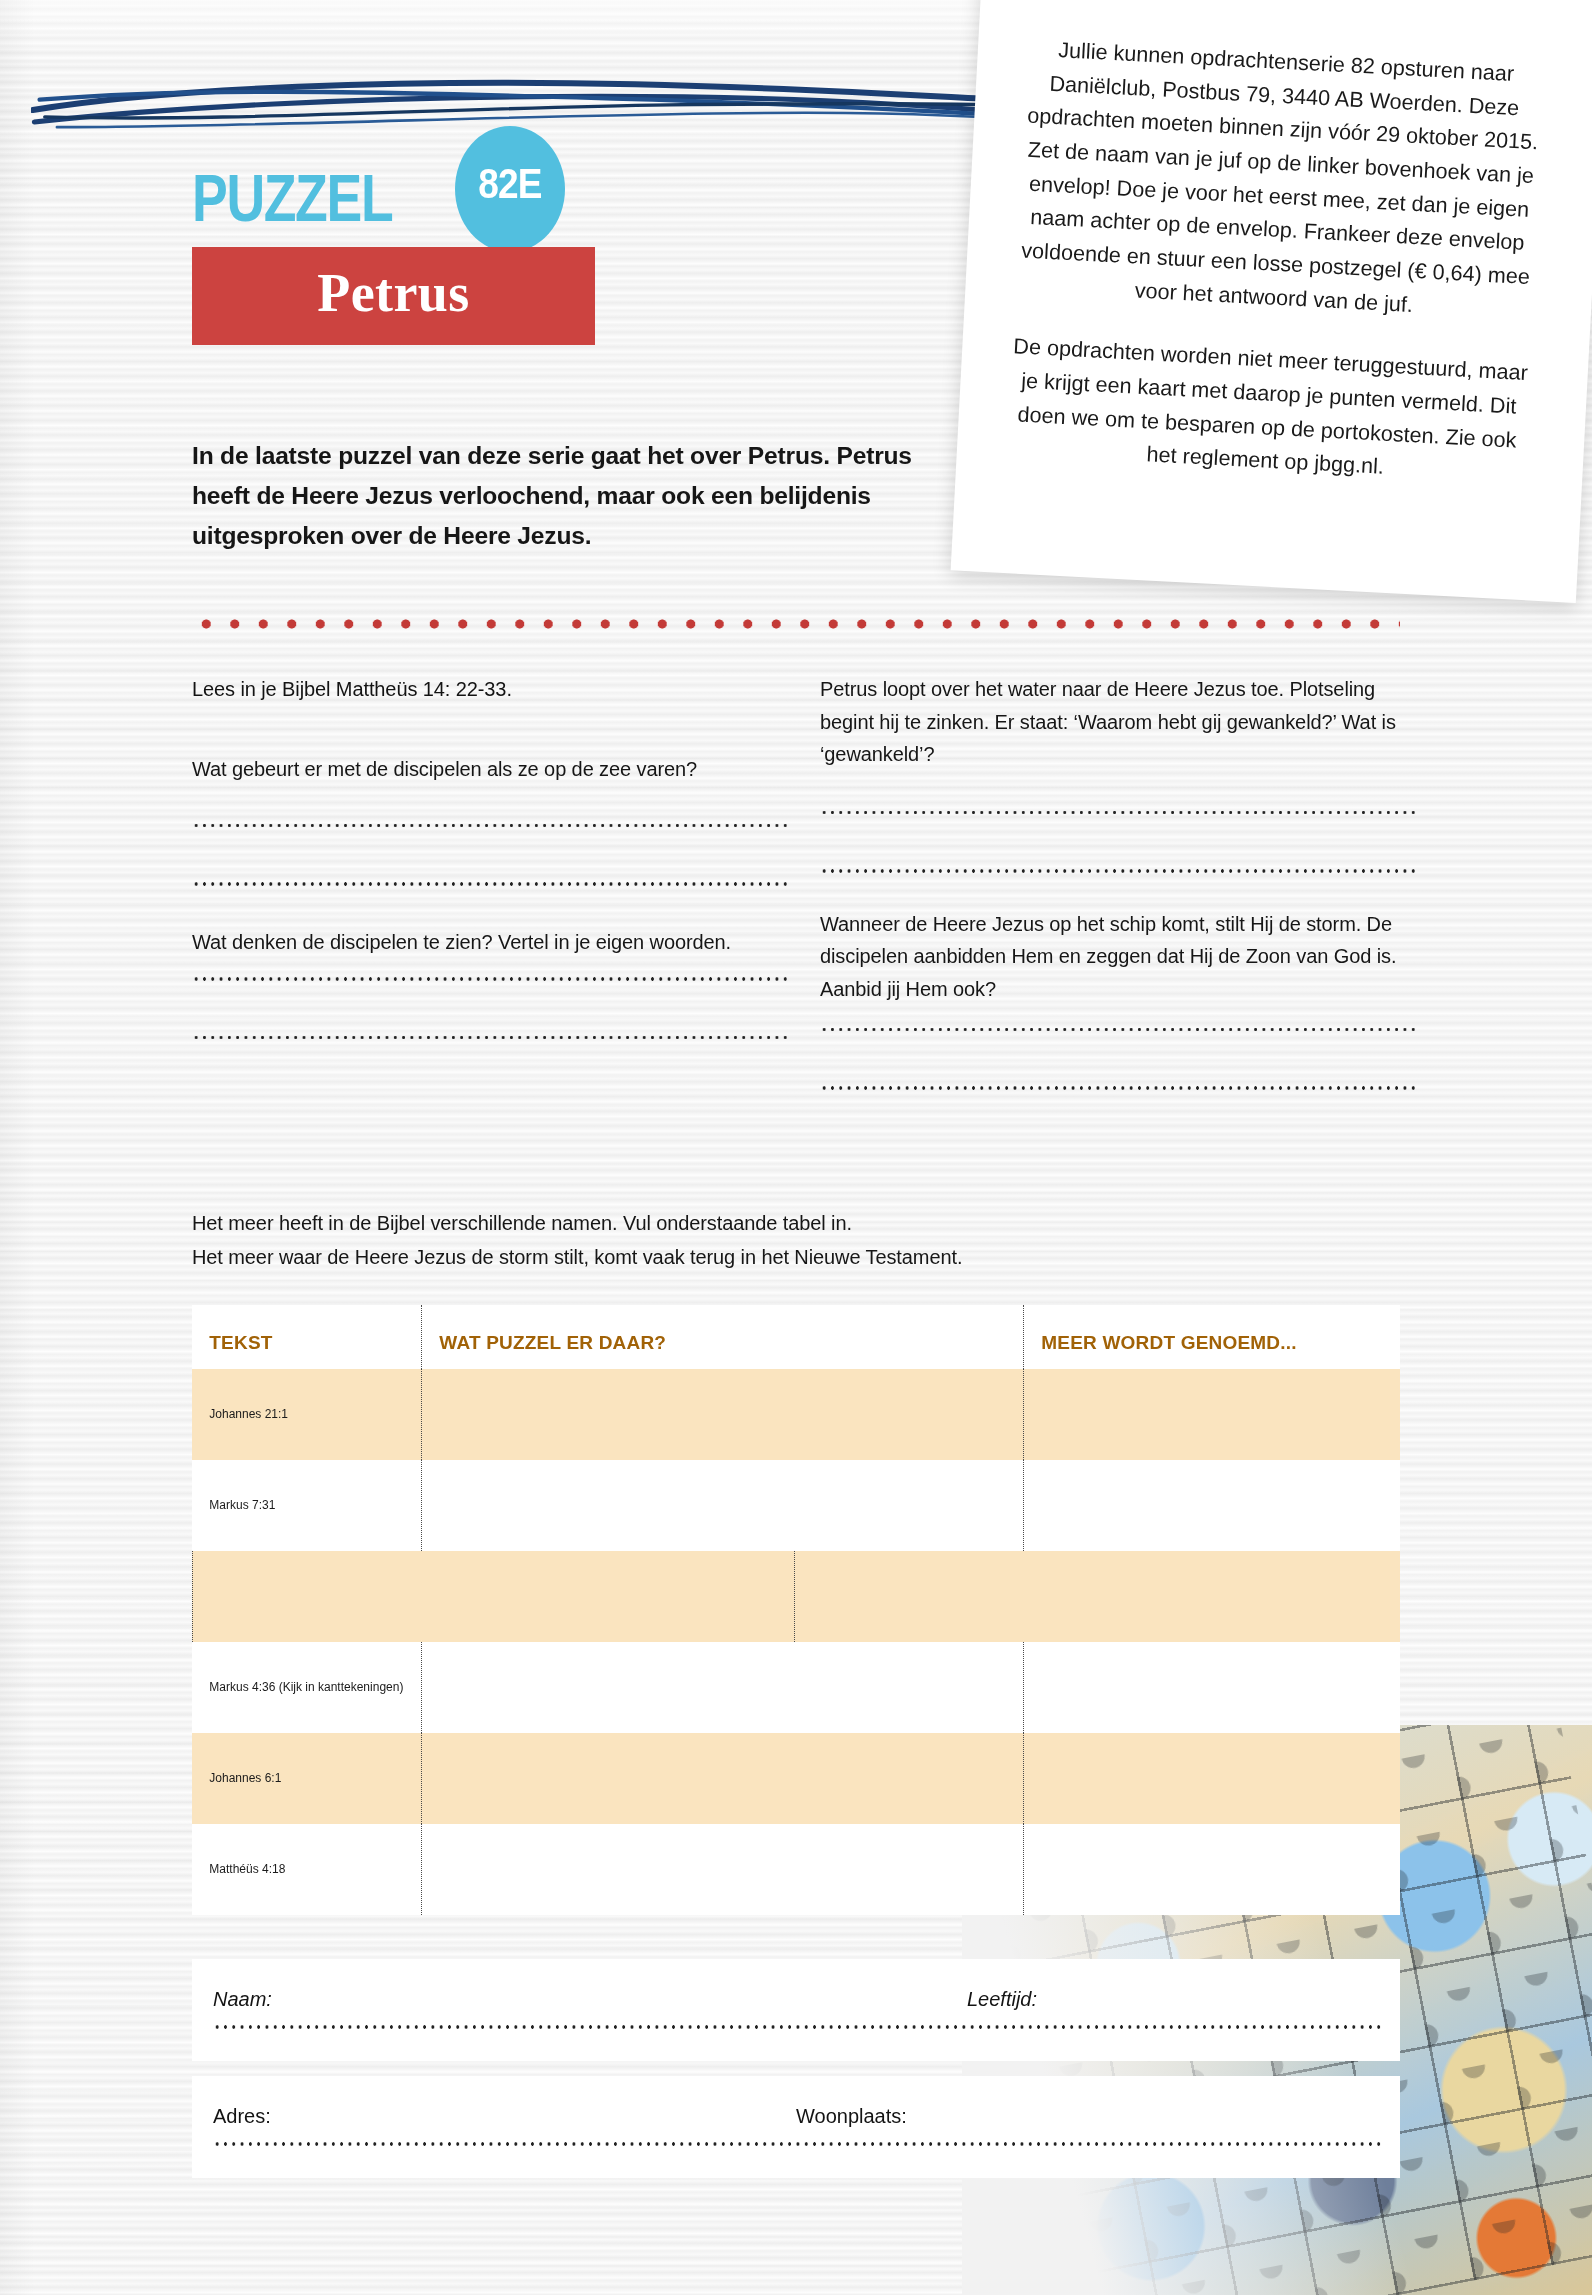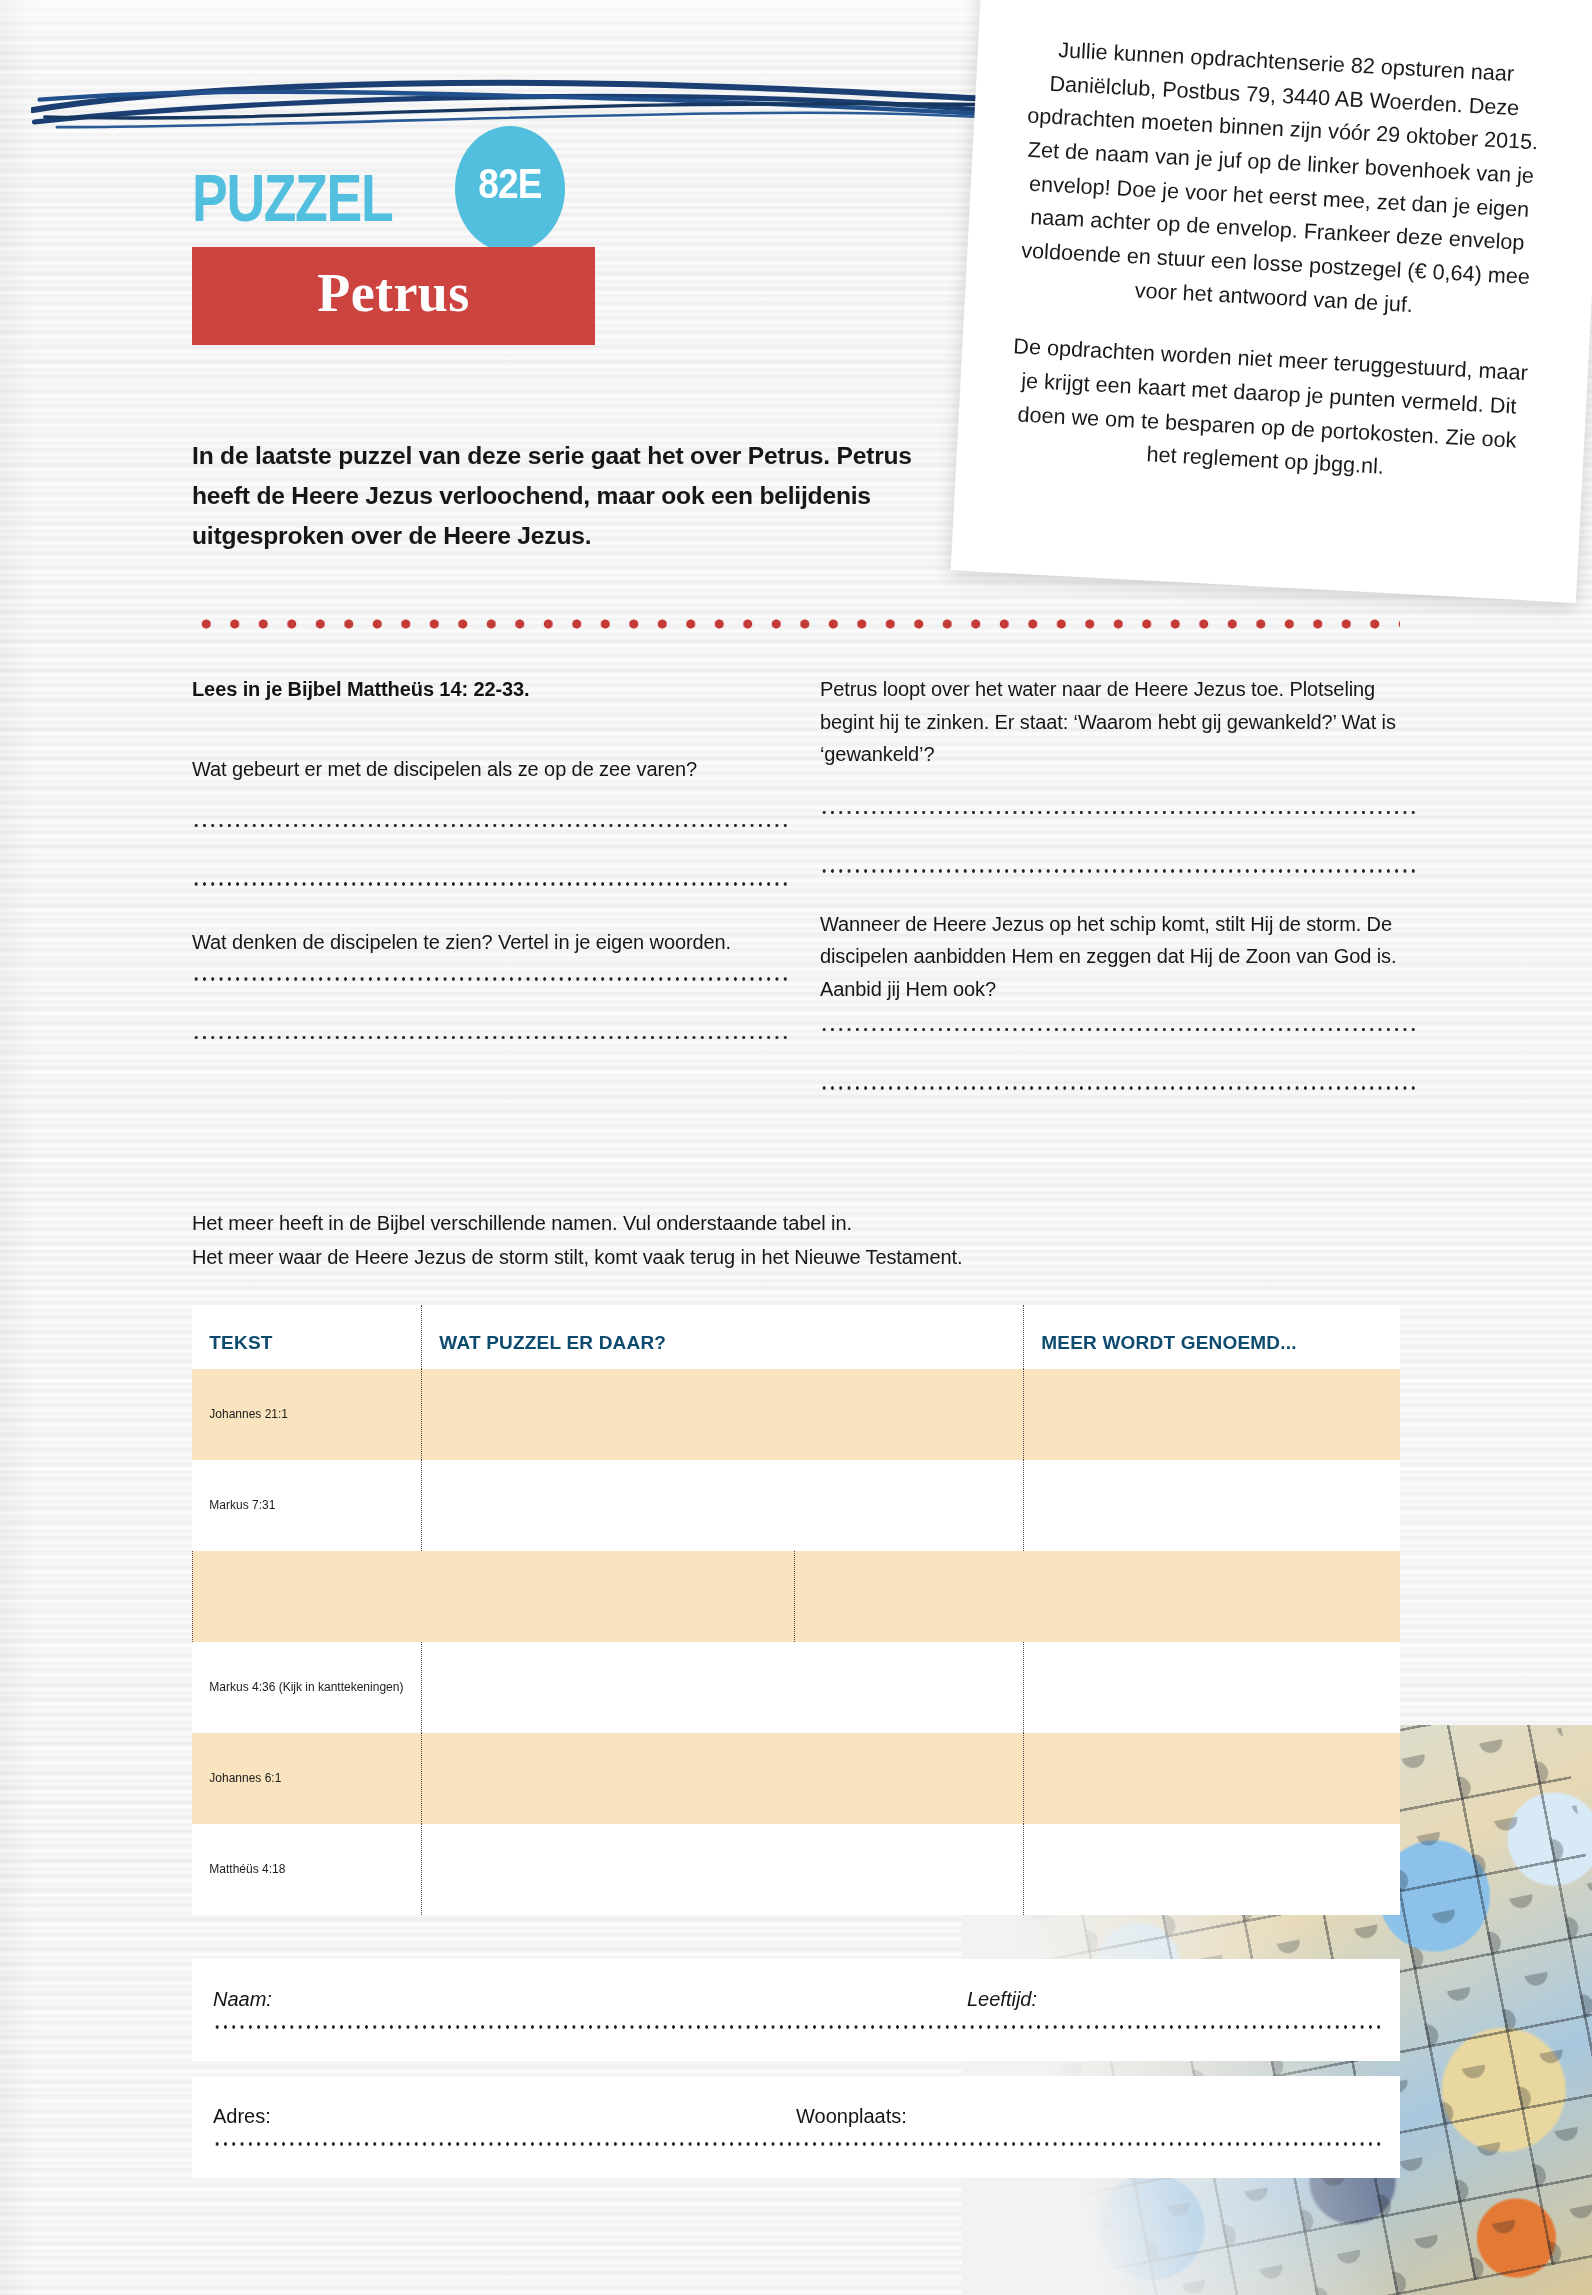--- a/index.html
+++ b/index.html
@@ -194,21 +194,21 @@
     background-repeat: repeat-x;
     background-position: 0 center;
   }
 
   
   .qcol{ position:absolute; z-index:5; width:595px; }
   .qcol.left { left:192px;  top:673px; }
   .qcol.right{ left:820px;  top:673px; }
 
   .q-head{
-    font-weight:700;
+    font-weight:400;
     font-size:20px;
     line-height:1.6;
     color:#131313;
     letter-spacing:-0.1px;
   }
   .q-text{
     font-size:20px;
     line-height:1.63;
     color:#161616;
     letter-spacing:-0.1px;
@@ -242,21 +242,21 @@
   }
   .tbl .row{ display:flex; position:relative; }
   .tbl .row.shade{ background:#fae4bf; }
   .tbl .c1{ width:229px; padding:0 0 0 17.3px; box-sizing:border-box; }
   .tbl .c2{ width:602px; padding:0 0 0 17.3px; box-sizing:border-box;
             border-left:1.7px dotted #4a4a4a; }
   .tbl .c3{ flex:1;      padding:0 0 0 17.3px; box-sizing:border-box;
             border-left:1.7px dotted #4a4a4a; }
   .tbl .head .c1, .tbl .head .c2, .tbl .head .c3{
     height:64px; display:flex; align-items:center;
-    font-weight:700; font-size:19px; letter-spacing:0.2px; color:#0c4a6e;
+    font-weight:700; font-size:19px; letter-spacing:0.2px; color:#a16207;
   }
   .tbl .head .c1{ padding-top:12px; }
   .tbl .head .c2{ padding-top:12px; }
   .tbl .head .c3{ padding-top:12px; }
   .tbl .body .c1, .tbl .body .c2, .tbl .body .c3{
     min-height:91px; display:flex; align-items:center;
     font-size:12px; line-height:1.42; color:#1b1b1b;
   }
   .tbl .body.tall .c1, .tbl .body.tall .c2, .tbl .body.tall .c3{ min-height:91px; }
 

